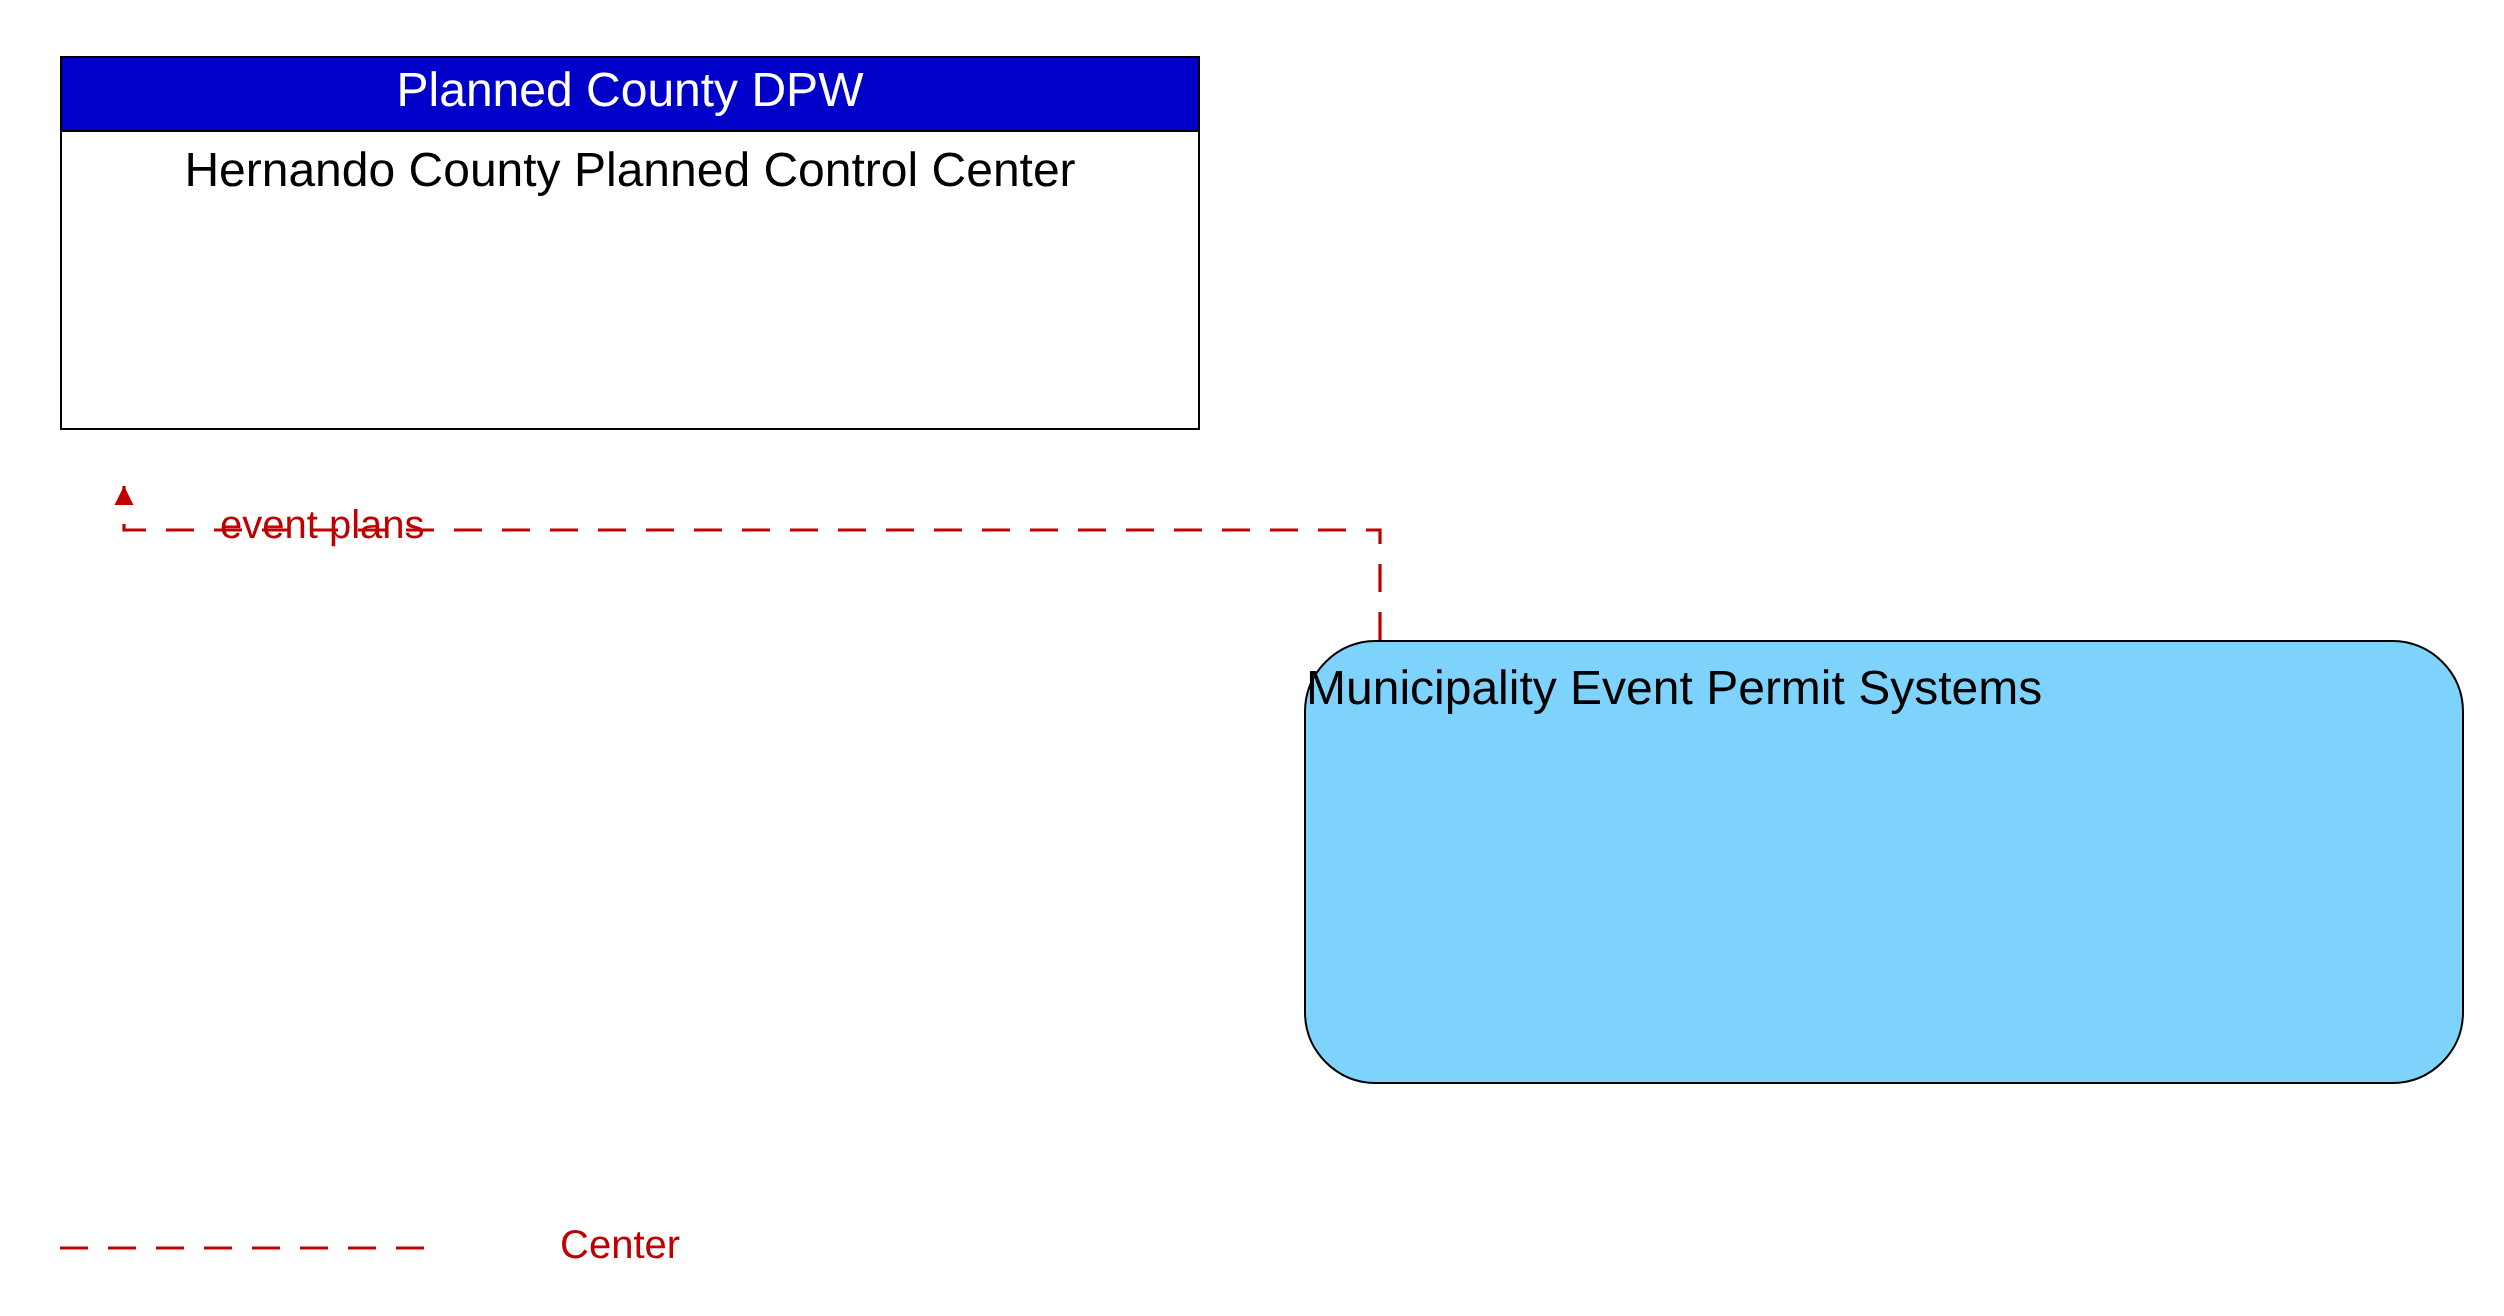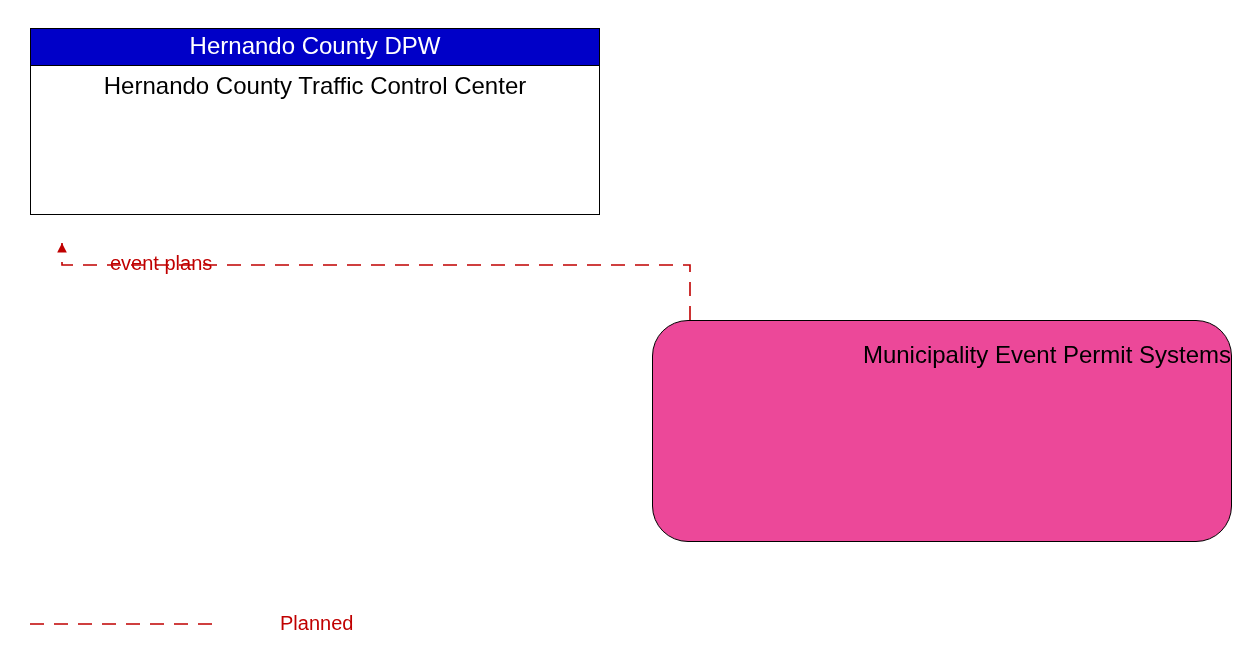--- a/index.html
+++ b/index.html
@@ -35,28 +35,28 @@
     padding: 6px 8px 8px 8px;
     line-height: 1.15;
     min-height: 150px;
     box-sizing: border-box;
   }
   .node-body .title {
     display: block;
   }
   .yellow-node {
     position: absolute;
-    background: #ec4899;
+    background: #7dd3fc;
     border: 1.5px solid #000;
     border-radius: 36px;
     box-sizing: border-box;
-    text-align: right;
+    text-align: left;
     font-size: 24px;
     color: #000;
-    padding-top: 20px;
+    padding-top: 10px;
   }
   .flow-label {
     position: absolute;
     color: #c00000;
     font-size: 20px;
     white-space: nowrap;
     margin-left: 40px;
   }
   .legend-label {
     position: absolute;
@@ -69,23 +69,23 @@
     top: 0;
     width: 1252px;
     height: 658px;
     pointer-events: none;
   }
 </style>
 </head>
 <body>
 
 <div class="node-box" style="left:30px; top:28px; width:570px;">
-  <div class="node-header">Hernando County DPW</div>
+  <div class="node-header">Planned County DPW</div>
   <div class="node-body">
-    <span class="title">Hernando County Traffic Control Center</span>
+    <span class="title">Hernando County Planned Control Center</span>
   </div>
 </div>
 
 <div class="yellow-node" style="left:652px; top:320px; width:580px; height:222px;">
   <span>Municipality Event Permit Systems</span>
 </div>
 
 <svg class="connector">
   <defs>
     <marker id="arrowhead-red" markerWidth="8" markerHeight="8" refX="6" refY="3" orient="auto">
@@ -93,13 +93,13 @@
     </marker>
   </defs>
 
   <path d="M 690 320 L 690 265 L 62 265 L 62 243" stroke="#c00000" stroke-width="1.6" fill="none" stroke-dasharray="14 10" marker-end="url(#arrowhead-red)"></path>
 
   <line x1="30" y1="624" x2="215" y2="624" stroke="#c00000" stroke-width="1.6" stroke-dasharray="14 10"></line>
 </svg>
 
 <div class="flow-label" style="left:70px; top:252px;">event plans</div>
 
-<div class="legend-label" style="left:280px; top:612px;">Planned</div>
+<div class="legend-label" style="left:280px; top:612px;">Center</div>
 
 </body></html>

